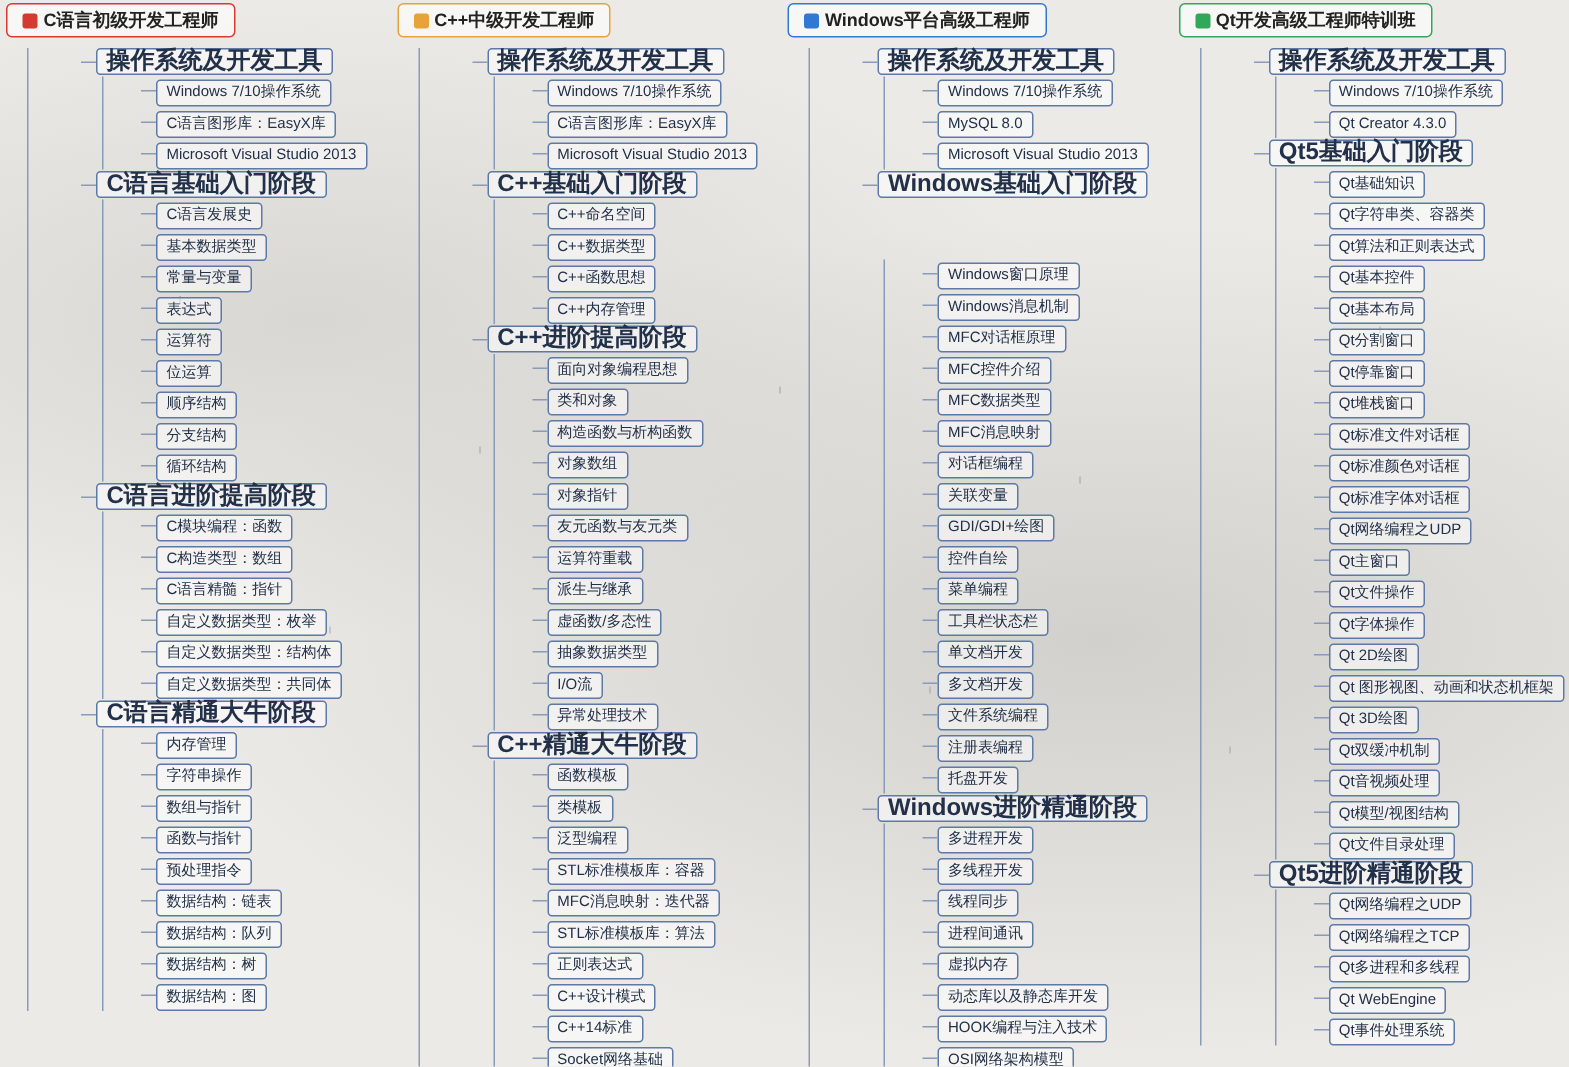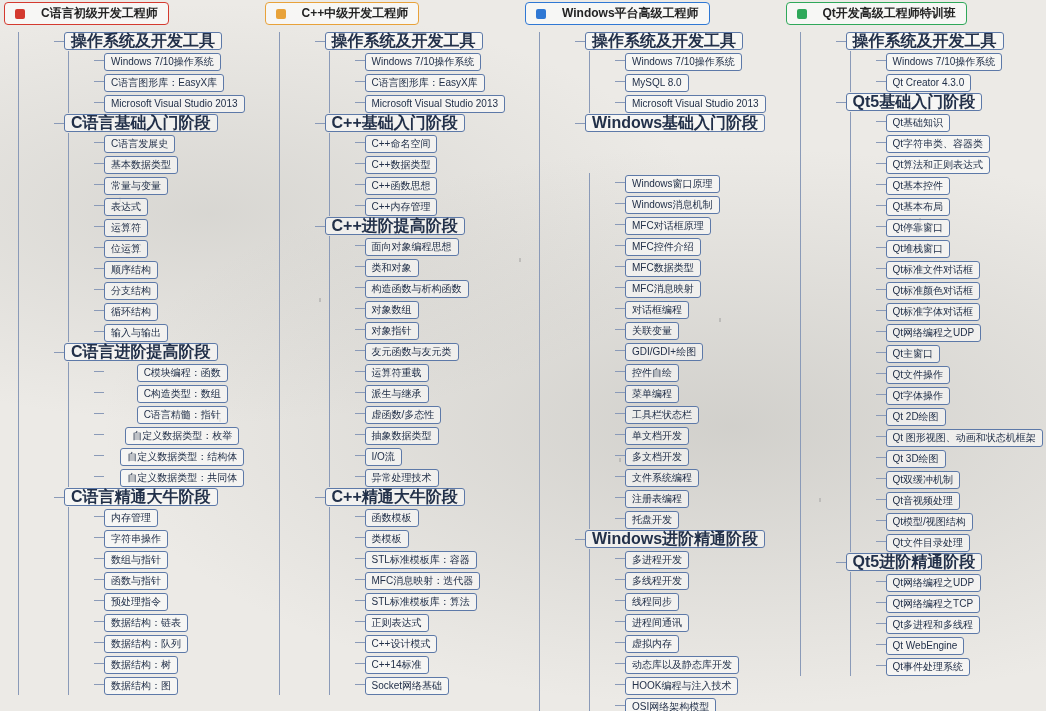--- a/index.html
+++ b/index.html
@@ -14,21 +14,21 @@
       radial-gradient(2px 6px at 620px 460px, rgba(80,80,85,.20) 40%, transparent 45%),
       radial-gradient(2px 6px at 820px 500px, rgba(80,80,85,.20) 40%, transparent 45%),
       radial-gradient(ellipse 900px 400px at 70% 60%, rgba(160,160,155,.35), transparent 70%),
       radial-gradient(ellipse 700px 300px at 20% 30%, rgba(170,170,165,.3), transparent 70%),
       #eceae6;
   }
   .sheet{width:1046px;height:711px;position:relative;overflow:hidden}
   .cols{display:flex;gap:4px;padding:2px 4px}
   .col{flex:1 1 0;min-width:0}
   .root{
-    display:inline-flex;align-items:center;gap:16px;
+    display:inline-flex;align-items:center;gap:4px;
     border:1.5px solid var(--accent,#c00);border-radius:4px;
     padding:2px 10px;font-size:12px;font-weight:700;color:#222;background:rgba(255,255,255,.6);
     margin-bottom:6px;
   }
   .root .dot{width:10px;height:10px;border-radius:2px;background:var(--accent)}
   .tree{position:relative;padding-left:10px}
   ul.br{list-style:none;margin:0;padding:0 0 0 14px;position:relative}
   ul.br::before{content:"";position:absolute;left:4px;top:0;bottom:0;width:0;border-left:1px solid #8a9ab8}
   ul.br>li{position:relative;margin:1px 0}
   ul.br>li::before{content:"";position:absolute;left:-10px;top:9px;width:10px;border-top:1px solid #8a9ab8}
@@ -57,23 +57,22 @@
             <li><span class="node section">C语言基础入门阶段</span><ul class="br" style="padding-left: 40px;">
                 <li><span class="node">C语言发展史</span></li>
                 <li><span class="node">基本数据类型</span></li>
                 <li><span class="node">常量与变量</span></li>
                 <li><span class="node">表达式</span></li>
                 <li><span class="node">运算符</span></li>
                 <li><span class="node">位运算</span></li>
                 <li><span class="node">顺序结构</span></li>
                 <li><span class="node">分支结构</span></li>
                 <li><span class="node">循环结构</span></li>
-                <li><span class="node">输入与输出</span></li>
-              </ul></li>
-            <li><span class="node section">C语言进阶提高阶段</span><ul class="br" style="padding-left: 40px; text-align: center;">
+              </ul></li>
+            <li><span class="node section">C语言进阶提高阶段</span><ul class="br" style="padding-left: 40px;">
                 <li><span class="node">C模块编程：函数</span></li>
                 <li><span class="node">C构造类型：数组</span></li>
                 <li><span class="node">C语言精髓：指针</span></li>
                 <li><span class="node">自定义数据类型：枚举</span></li>
                 <li><span class="node">自定义数据类型：结构体</span></li>
                 <li><span class="node">自定义数据类型：共同体</span></li>
               </ul></li>
             <li><span class="node section">C语言精通大牛阶段</span><ul class="br" style="padding-left: 40px;">
                 <li><span class="node">内存管理</span></li>
                 <li><span class="node">字符串操作</span></li>
@@ -113,20 +112,21 @@
                 <li><span class="node">运算符重载</span></li>
                 <li><span class="node">派生与继承</span></li>
                 <li><span class="node">虚函数/多态性</span></li>
                 <li><span class="node">抽象数据类型</span></li>
                 <li><span class="node">I/O流</span></li>
                 <li><span class="node">异常处理技术</span></li>
               </ul></li>
             <li><span class="node section">C++精通大牛阶段</span><ul class="br" style="padding-left: 40px;">
                 <li><span class="node">函数模板</span></li>
                 <li><span class="node">类模板</span></li>
+                <li><span class="node">泛型编程</span></li>
                 <li><span class="node">STL标准模板库：容器</span></li>
                 <li><span class="node">MFC消息映射：迭代器</span></li>
                 <li><span class="node">STL标准模板库：算法</span></li>
                 <li><span class="node">正则表达式</span></li>
                 <li><span class="node">C++设计模式</span></li>
                 <li><span class="node">C++14标准</span></li>
                 <li><span class="node">Socket网络基础</span></li>
               </ul></li>
           </ul>
         </div></div>
@@ -181,20 +181,21 @@
             <li><span class="node section">操作系统及开发工具</span><ul class="br" style="padding-left: 40px;">
                 <li><span class="node">Windows 7/10操作系统</span></li>
                 <li><span class="node">Qt Creator 4.3.0</span></li>
               </ul></li>
             <li><span class="node section">Qt5基础入门阶段</span><ul class="br" style="padding-left: 40px;">
                 <li><span class="node">Qt基础知识</span></li>
                 <li><span class="node">Qt字符串类、容器类</span></li>
                 <li><span class="node">Qt算法和正则表达式</span></li>
                 <li><span class="node">Qt基本控件</span></li>
                 <li><span class="node">Qt基本布局</span></li>
+                <li><span class="node">Qt分割窗口</span></li>
                 <li><span class="node">Qt停靠窗口</span></li>
                 <li><span class="node">Qt堆栈窗口</span></li>
                 <li><span class="node">Qt标准文件对话框</span></li>
                 <li><span class="node">Qt标准颜色对话框</span></li>
                 <li><span class="node">Qt标准字体对话框</span></li>
                 <li><span class="node">Qt网络编程之UDP</span></li>
                 <li><span class="node">Qt主窗口</span></li>
                 <li><span class="node">Qt文件操作</span></li>
                 <li><span class="node">Qt字体操作</span></li>
                 <li><span class="node">Qt 2D绘图</span></li>

